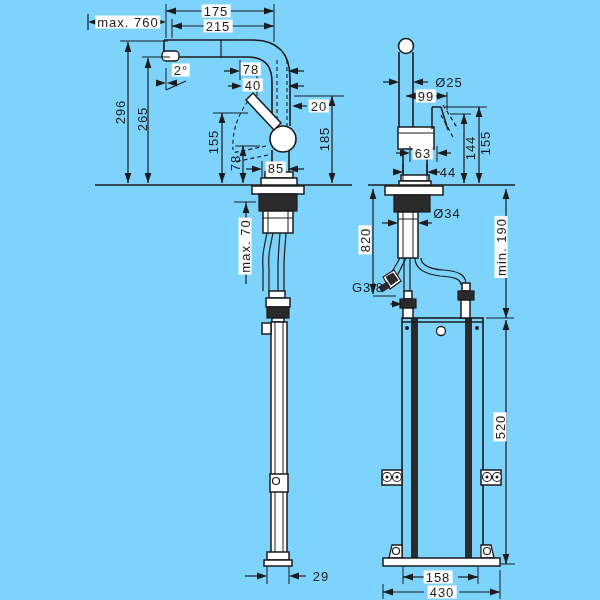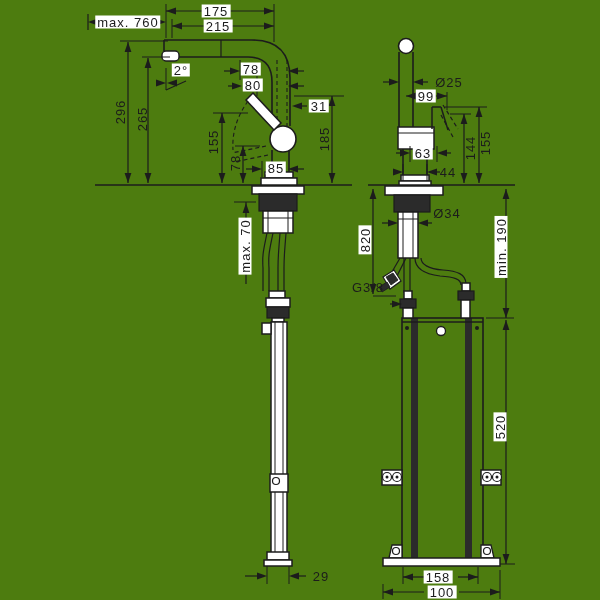--- a/index.html
+++ b/index.html
@@ -1,16 +1,16 @@
 <!DOCTYPE html>
 <html><head>
 <meta charset="utf-8">
 <style>
   html,body{margin:0;padding:0;background:#fff;}
-  #stage{position:relative;width:600px;height:600px;background:#4d7c0f;overflow:hidden;
+  #stage{position:relative;width:600px;height:600px;background:#7dd3fc;overflow:hidden;
          font-family:"Liberation Sans",sans-serif;}
   #drawing{position:absolute;left:0;top:0;}
   .lab{position:absolute;font-size:13px;color:#1c1c1c;letter-spacing:1px;white-space:nowrap;
        line-height:1;transform:translate(-50%,-50%);}
   .rot{transform:translate(-50%,-50%) rotate(-90deg);}
   .bg{background:#ffffff;padding:0 2px;}
 </style>
 </head>
 <body>
 
@@ -232,31 +232,31 @@
       <line x1="459" y1="592" x2="500" y2="592" stroke="#1c1c1c" stroke-width="1.2"></line>
       <polygon points="383,592 393,588.6 393,595.4" fill="#1c1c1c"></polygon>
       <polygon points="500,592 490,588.6 490,595.4" fill="#1c1c1c"></polygon>
     </svg>
 
   <div class="lab bg" style="left:128px;top:22px">max. 760</div>
   <div class="lab bg" style="left:216px;top:11px">175</div>
   <div class="lab bg" style="left:218px;top:26px">215</div>
   <div class="lab bg" style="left:181px;top:70px">2°</div>
   <div class="lab bg" style="left:251px;top:69px">78</div>
-  <div class="lab bg" style="left:253px;top:85px">80</div>
-  <div class="lab bg" style="left:319px;top:106px">31</div>
+  <div class="lab bg" style="left:253px;top:85px">40</div>
+  <div class="lab bg" style="left:319px;top:106px">20</div>
   <div class="lab bg" style="left:276px;top:168px">85</div>
   <div class="lab" style="left:449px;top:82px">Ø25</div>
   <div class="lab bg" style="left:426px;top:96px">99</div>
   <div class="lab bg" style="left:423px;top:153px">63</div>
   <div class="lab" style="left:448px;top:172px">44</div>
   <div class="lab" style="left:447px;top:213px">Ø34</div>
   <div class="lab" style="left:368px;top:287px">G3/8</div>
   <div class="lab bg" style="left:438px;top:577px">158</div>
-  <div class="lab bg" style="left:442px;top:592px">100</div>
+  <div class="lab bg" style="left:442px;top:592px">430</div>
   <div class="lab" style="left:321px;top:576px">29</div>
 
   <div class="lab rot" style="left:120px;top:112px">296</div>
   <div class="lab rot" style="left:142px;top:119px">265</div>
   <div class="lab rot" style="left:324px;top:139px">185</div>
   <div class="lab rot" style="left:213px;top:142px">155</div>
   <div class="lab rot" style="left:235px;top:163px">78</div>
   <div class="lab rot bg" style="left:245px;top:246px">max. 70</div>
   <div class="lab rot" style="left:470px;top:148px">144</div>
   <div class="lab rot" style="left:485px;top:143px">155</div>

